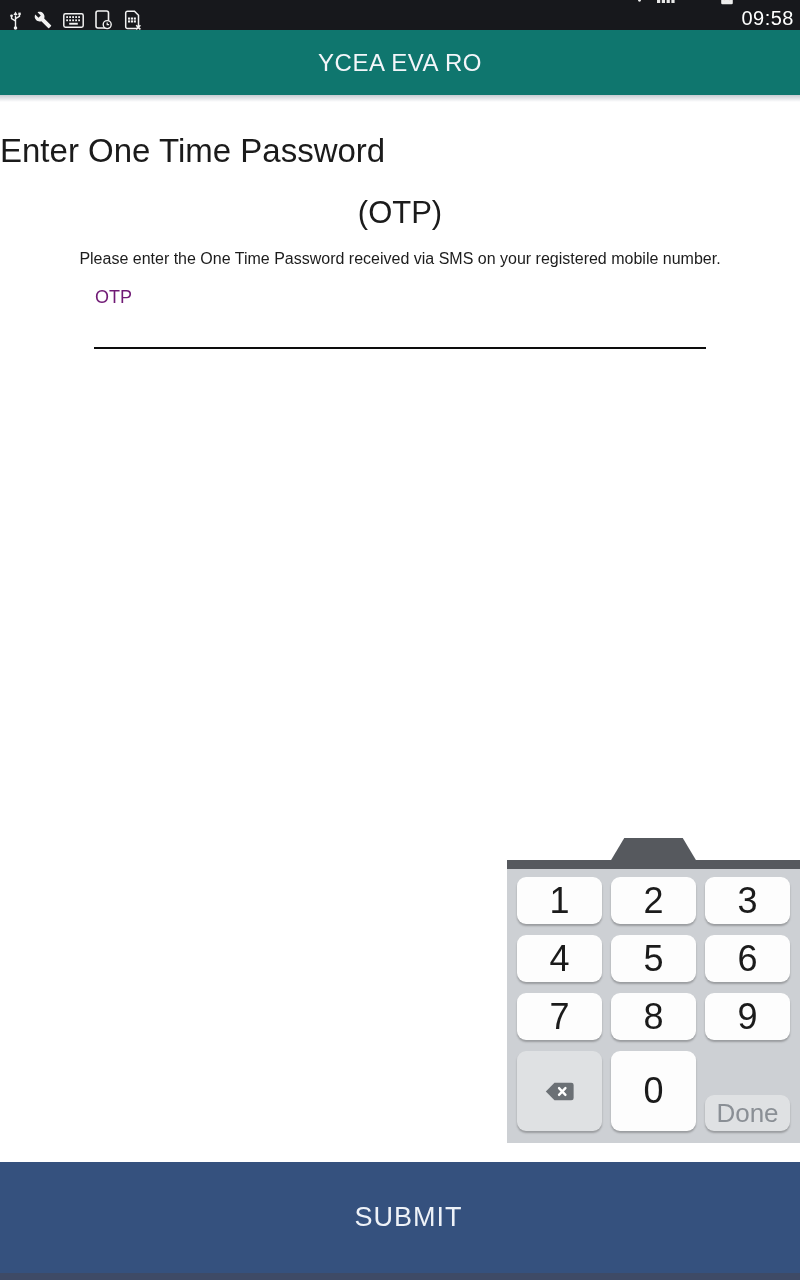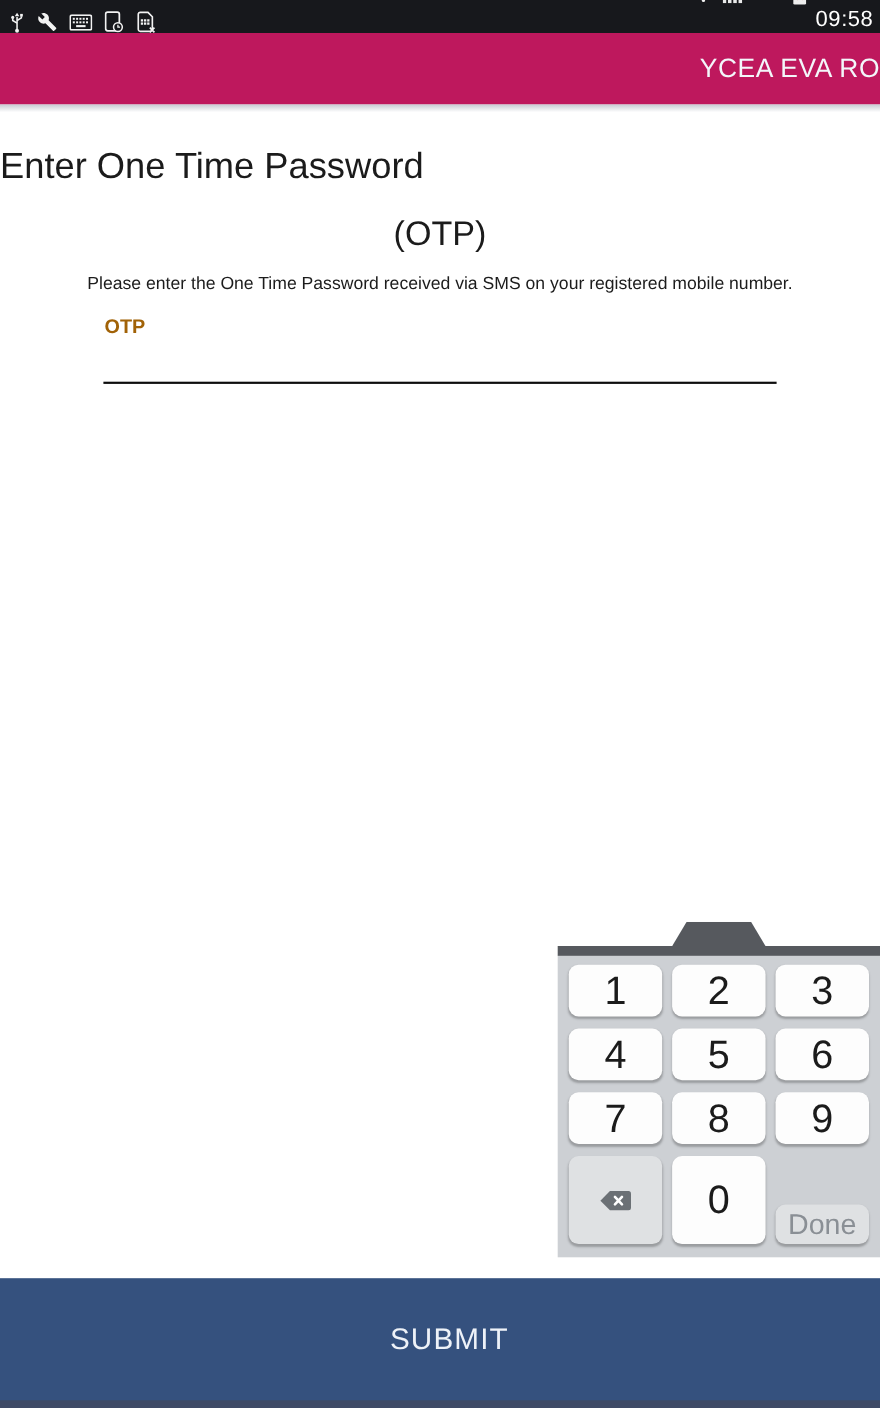--- a/index.html
+++ b/index.html
@@ -18,42 +18,42 @@
     padding:0 6px 0 8px; gap:11px;
   }
   .status-left { display:flex; align-items:center; gap:11px; }
   .status-right { margin-left:auto; display:flex; align-items:center; gap:7px; }
   .status-icon { display:flex; align-items:center; }
   .battery-pct { color:#e2e2e2; font-size:15px; }
   .clock { color:#ffffff; font-size:20px; letter-spacing:0.5px;margin-top:48px; }
 
   
   .app-bar {
-    height:65px; background:#be185d;
-    display:flex; align-items:center; justify-content:flex-end;
+    height:65px; background:#0f766e;
+    display:flex; align-items:center; justify-content:center;
   }
   .app-bar-title { color:#f3f6fa; font-size:24px; font-weight:300; letter-spacing:0.5px; }
   .app-bar-shadow { height:7px; background:linear-gradient(#c7cbd2, #ffffff); }
 
   
   .form-title {
     margin-top:30px; text-align:left;
     font-size:33px; font-weight:300; color:#1b1b1b;
   }
   .form-subtitle {
     margin-top:25px; text-align:center;
     font-size:31px; font-weight:300; color:#1b1b1b;
   }
   .form-instruction {
     margin:15px auto 0; width:672px; text-align:center;
     font-size:16px; line-height:26px; font-weight:300; color:#1c1c1c;
   }
   .otp-label {
     display:block; margin:15px 0 0 95px;
-    font-size:18px; color:#a16207; font-weight:700;
+    font-size:18px; color:#701a75; font-weight:400;
   }
   .otp-input {
     display:block; margin:5px 0 0 94px; width:612px; height:36px;
     border:none; border-bottom:2.5px solid #0d0d0d; border-radius:0;
     background:transparent; outline:none;
     font-family:"Liberation Sans", sans-serif; font-size:24px; color:#111;
   }
 
   
   .keypad { position:absolute; left:507px; top:838px; width:293px; height:305px; }

